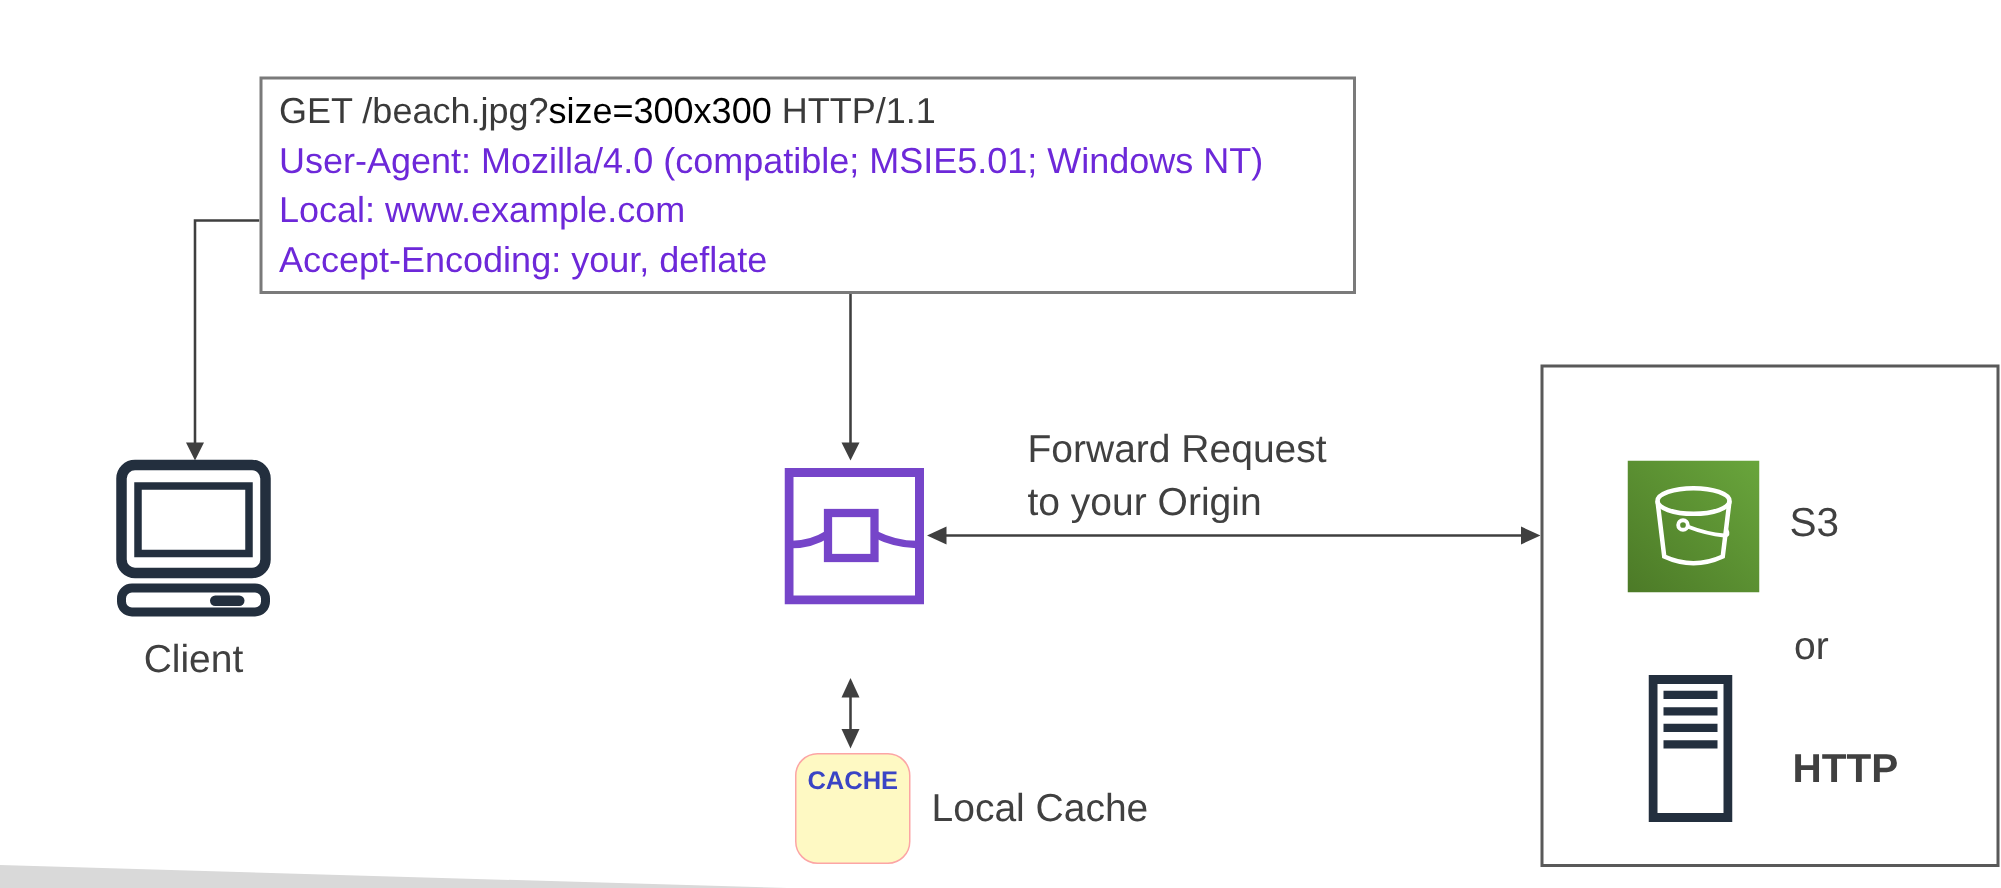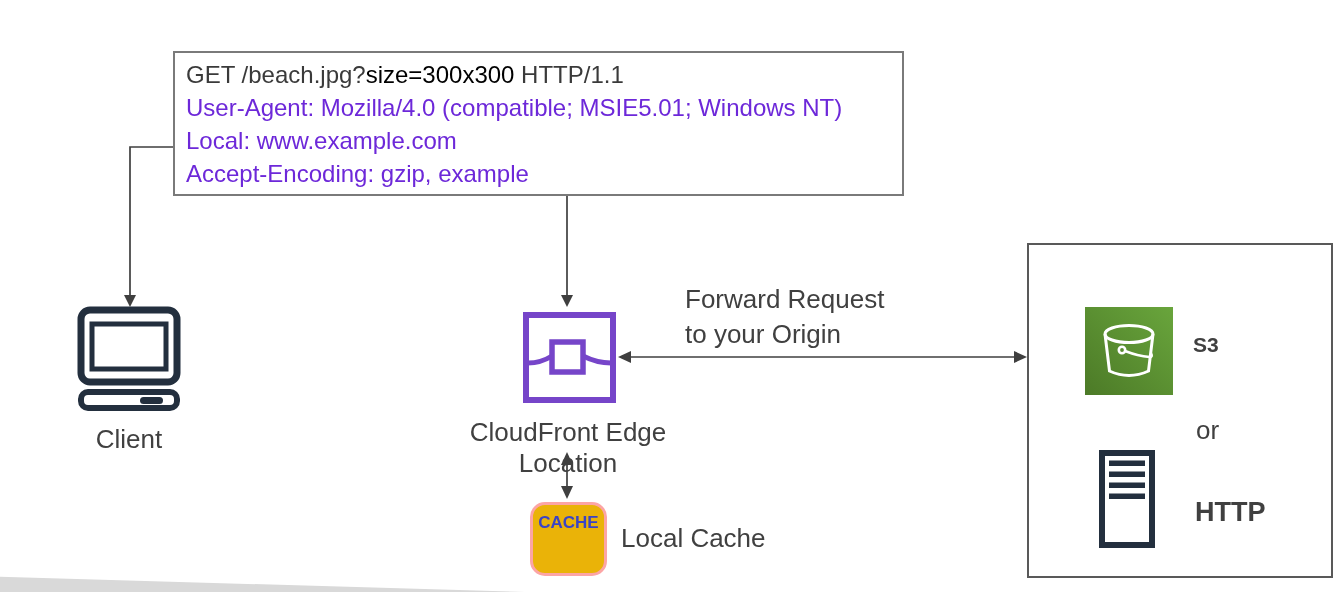--- a/index.html
+++ b/index.html
@@ -23,34 +23,34 @@
   .lbl{font-size:25px;color:#404040;}
 
   #client-label{left:59px;top:424px;width:140px;text-align:center;font-size:26px;}
   #cloudfront-label{left:418px;top:417px;width:300px;text-align:center;font-size:26px;}
   #forward-label{left:685px;top:282px;font-size:26px;line-height:35px;}
   #local-cache-label{left:621px;top:523px;font-size:26px;}
 
   
   #cache-box{
     left:530px;top:502px;width:77px;height:74px;box-sizing:border-box;
-    border:3px solid #fca5a5;border-radius:15px;background:#eab308;
+    border:1px solid #fca5a5;border-radius:15px;background:#fef9c3;
   }
   #cache-badge{
     display:block;margin-top:8px;text-align:center;
     font-size:17px;font-weight:bold;color:#3a44c5;letter-spacing:0px;
   }
 
   
   #origin-box{
     left:1027px;top:243px;width:306px;height:335px;box-sizing:border-box;
     border:2px solid #595959;background:#fff;
   }
   #origin-title{left:1027px;top:254px;width:306px;text-align:center;font-size:26px;font-weight:bold;}
-  #s3-label{left:1193px;top:333px;font-size:21px;font-weight:bold;}
+  #s3-label{left:1193px;top:333px;font-size:27px;font-weight:normal;}
   #or-label{left:1196px;top:415px;font-size:26px;}
   #http-label{left:1195px;top:497px;font-size:27px;font-weight:bold;}
 
   
   #corner-wedge{
     left:0;top:575px;width:525px;height:17px;background:#d9d9d9;
     clip-path:polygon(0 10%,100% 100%,0 100%);
   }
 
   svg{display:block;}
@@ -80,42 +80,41 @@
       <polygon points="561,486 573,486 567,499"></polygon>
     </g>
   </svg>
 
   <div id="request-box" class="abs">
     <div>
       <span class="req-dark">GET /beach.jpg?</span><span class="req-blue">size=300x300</span><span class="req-dark"> HTTP/1.1</span>
     </div>
     <div class="req-green">User-Agent: Mozilla/4.0 (compatible; MSIE5.01; Windows NT)</div>
     <div class="req-green">Local: www.example.com</div>
-    <div class="req-green">Accept-Encoding: gzip, example</div>
+    <div class="req-green">Accept-Encoding: your, deflate</div>
   </div>
 
   <svg class="abs" style="left:77px;top:306px;" width="104" height="106" viewBox="0 0 104 106">
     <g stroke="#232f3e" fill="none">
       <rect x="4" y="4" width="96" height="72" rx="9" stroke-width="7"></rect>
       <rect x="15" y="18" width="74" height="45" stroke-width="5"></rect>
       <rect x="4" y="86" width="96" height="16" rx="7" stroke-width="6"></rect>
     </g>
     <rect x="63" y="91" width="23" height="7" rx="3.5" fill="#232f3e"></rect>
   </svg>
   <div id="client-label" class="abs lbl">Client</div>
 
   <svg class="abs" style="left:523px;top:312px;" width="93" height="91" viewBox="0 0 93 91">
     <g stroke="#7645c9" fill="#ffffff">
       <rect x="3" y="3" width="87" height="85" stroke-width="6"></rect>
       <path d="M5,51 C14,51 21,49 29,44" stroke-width="5" fill="none"></path>
       <path d="M88,51 C79,51 70,49 60,44" stroke-width="5" fill="none"></path>
       <rect x="29" y="30" width="31" height="30" stroke-width="5.5"></rect>
     </g>
   </svg>
-  <div id="cloudfront-label" class="abs lbl">CloudFront Edge Location</div>
 
   <div id="forward-label" class="abs">
     <div>Forward Request</div>
     <div>to your Origin</div>
   </div>
 
   <div id="cache-box" class="abs">
     <span id="cache-badge">CACHE</span>
   </div>
   <div id="local-cache-label" class="abs lbl">Local Cache</div>

